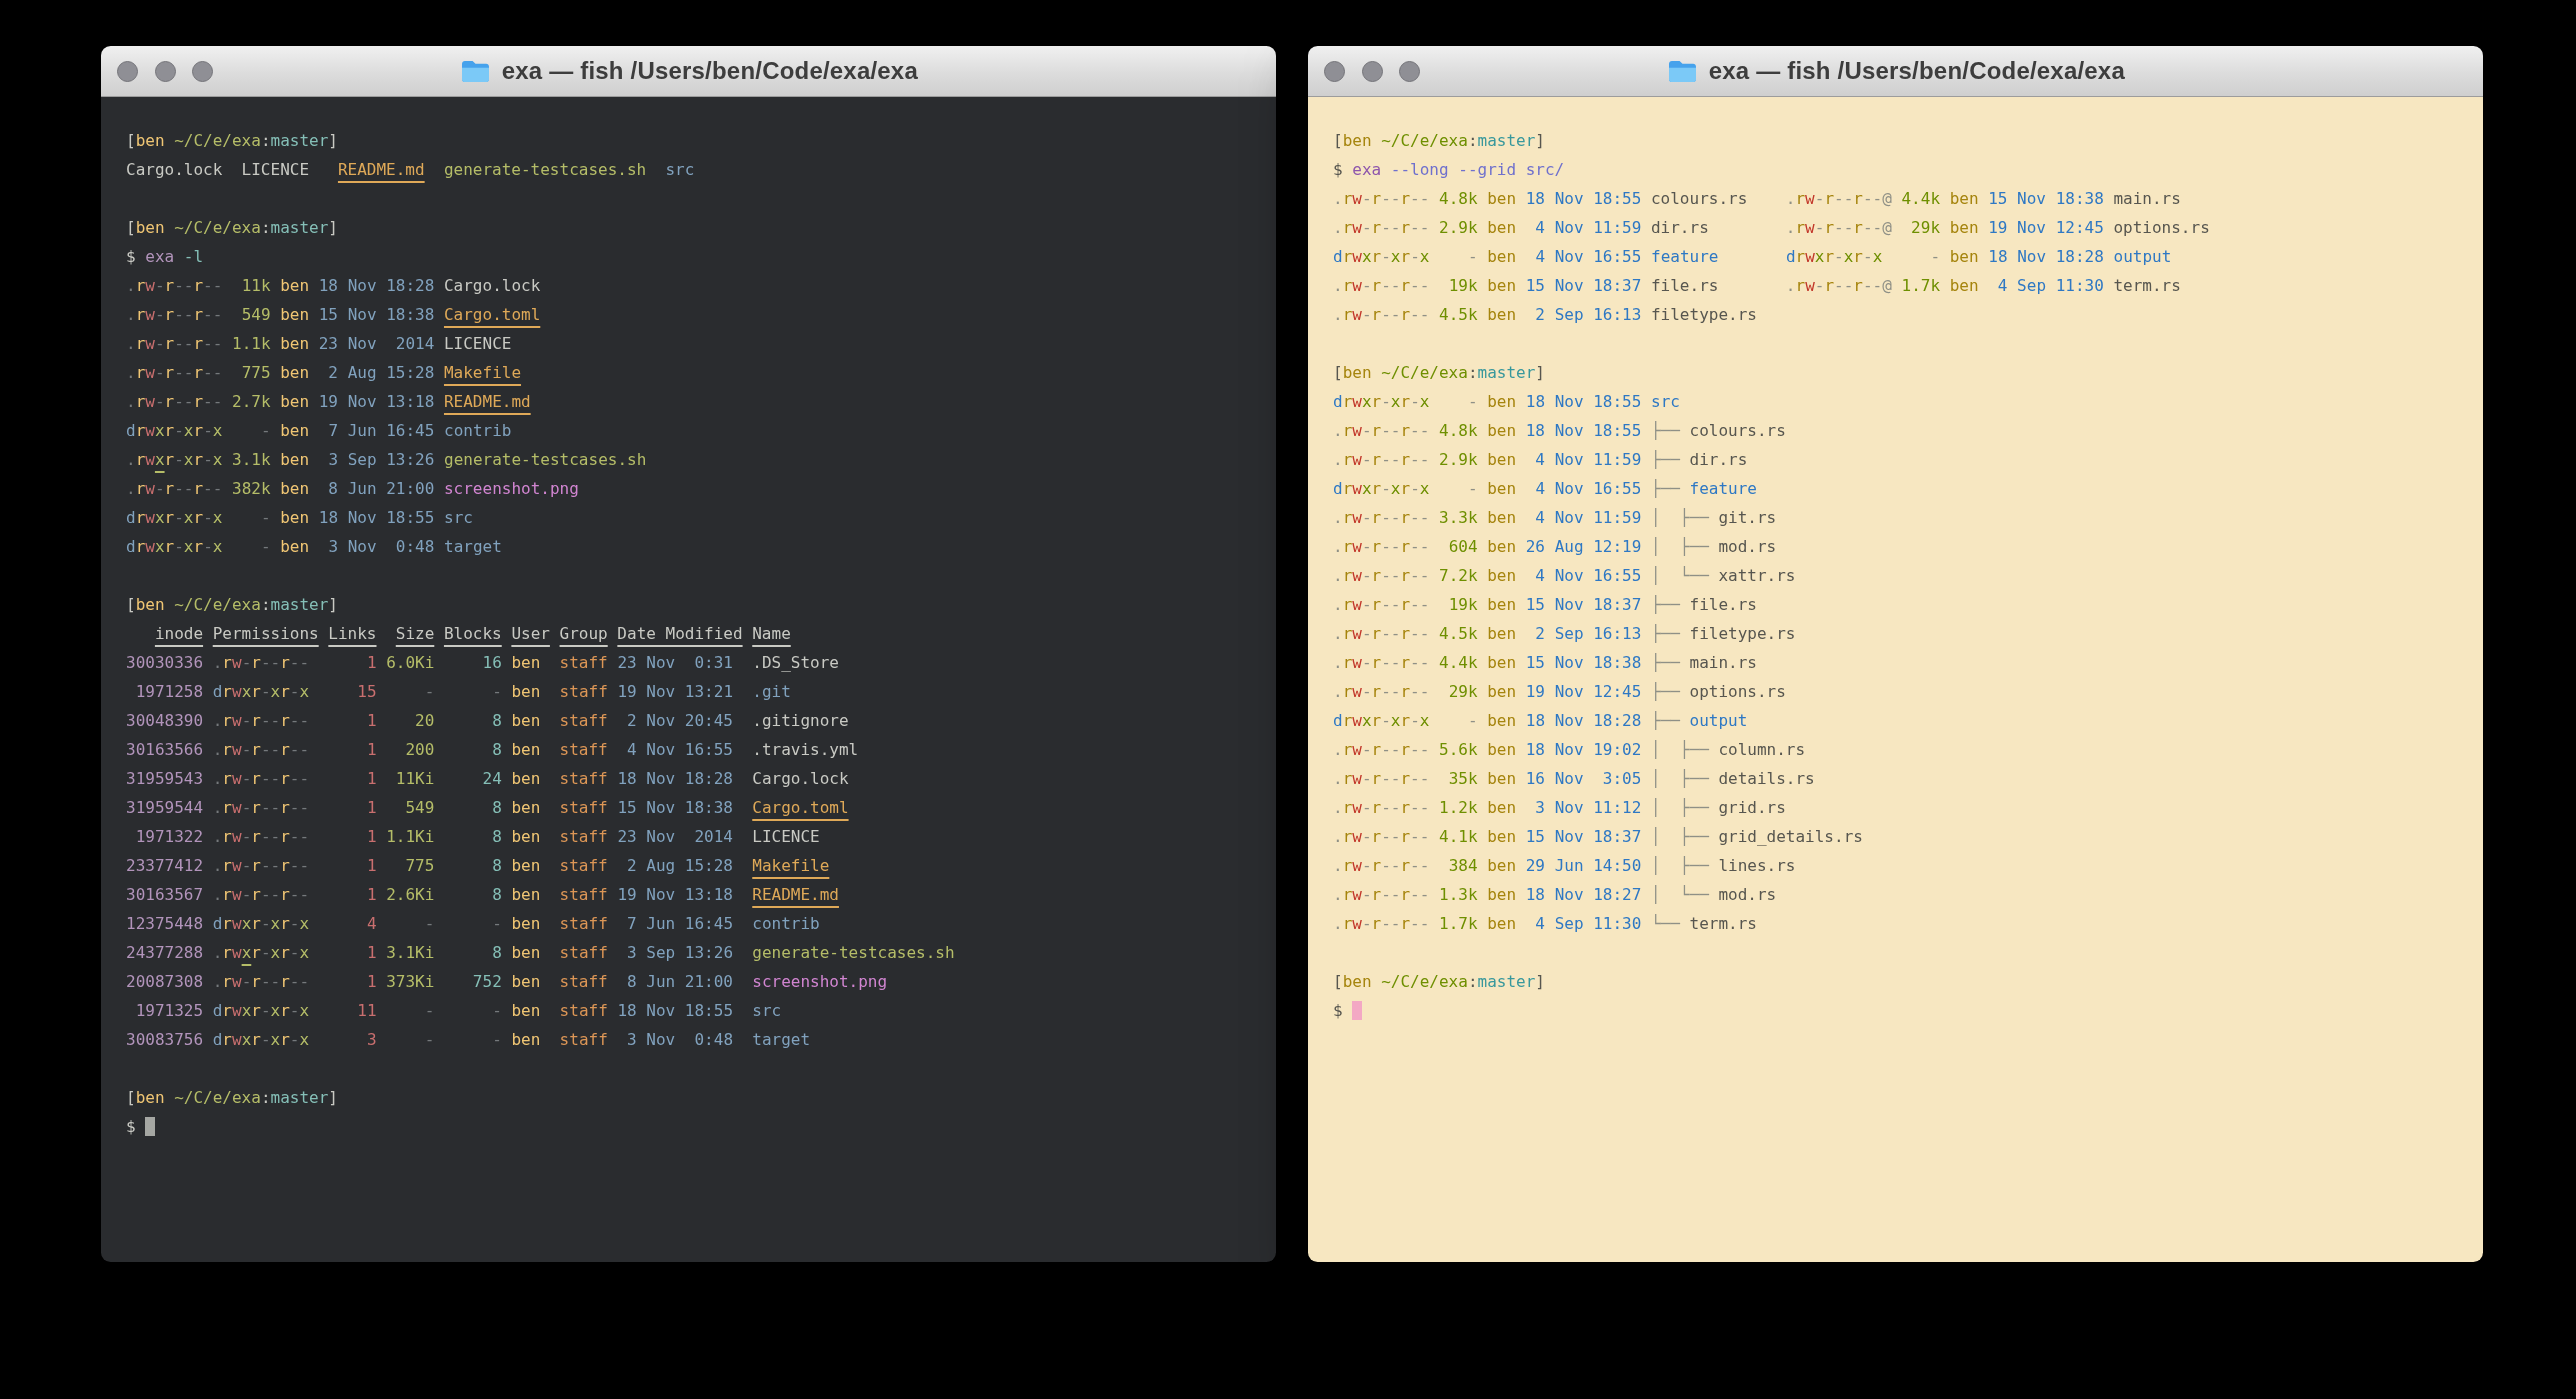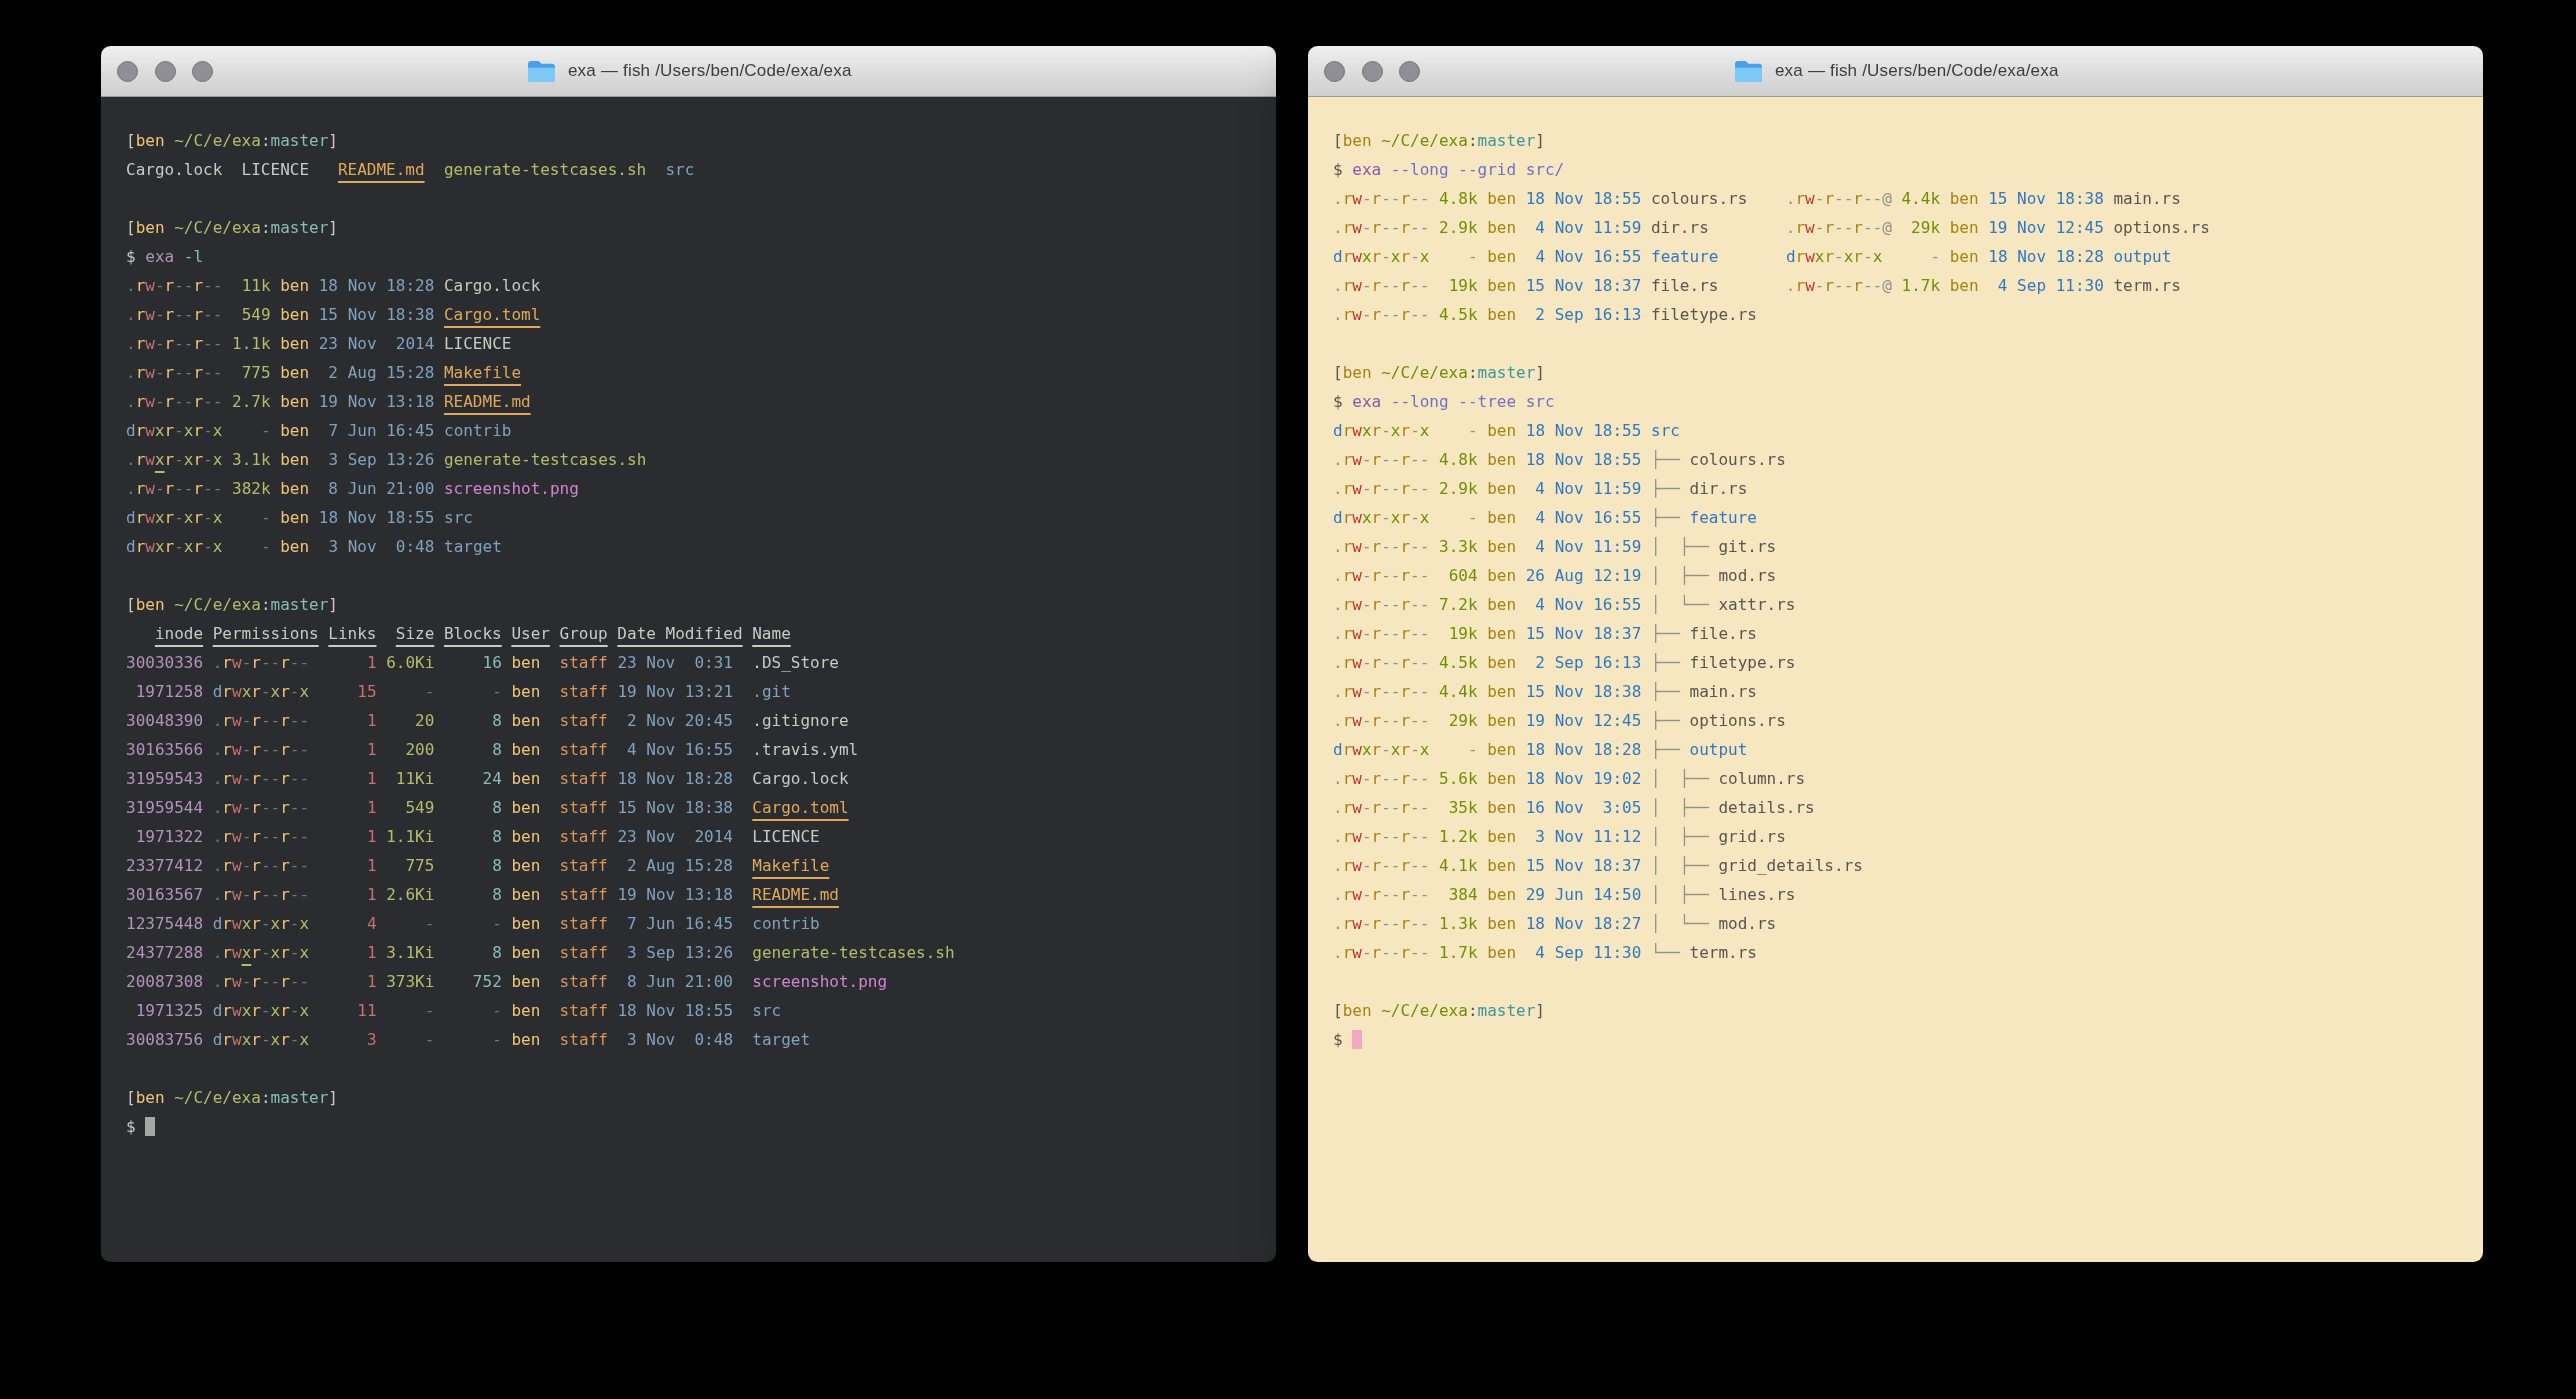--- a/index.html
+++ b/index.html
@@ -30,21 +30,21 @@
   }
   .tl{
     width:21px;height:21px;border-radius:50%;
     background:#8f8f95;border:1.9px solid #747479;box-sizing:border-box;
     display:inline-block;
   }
   .title-wrap{display:flex;align-items:center;gap:9.6px;}
   .folder-icon{display:inline-flex;align-items:center;}
   .title-text{
     font-family:"Liberation Sans",sans-serif;
-    font-size:17px;font-weight:400;color:#3d3d3d;
+    font-size:24px;font-weight:700;color:#3d3d3d;
     letter-spacing:0.2px;
   }
   .term{
     height:calc(100% - 51px);
     background:var(--bg);
     color:var(--fg);
     padding:29px 0 0 25px;
     font-size:16px;line-height:29px;
     box-sizing:border-box;
   }
@@ -143,21 +143,20 @@
   <div class="term">
       <div class="line"><span>[</span><span class="s-yl">ben</span><span> </span><span class="s-gr">~/C/e/exa</span><span>:</span><span class="s-cy">master</span><span>]</span></div>
       <div class="line"><span>$ </span><span class="s-pu">exa</span><span> </span><span class="s-op">--long</span><span> </span><span class="s-op">--grid</span><span> </span><span class="s-op">src/</span></div>
       <div class="line"><span class="s-gy">.</span><span class="s-yl">r</span><span class="s-rd">w</span><span class="s-gy">-</span><span class="s-yl">r</span><span class="s-gy">--</span><span class="s-yl">r</span><span class="s-gy">--</span><span> </span><span class="s-gr">4.8k</span><span> </span><span class="s-yl">ben</span><span> </span><span class="s-bl">18 Nov 18:55</span><span> </span><span>colours.rs</span><span>    </span><span class="s-gy">.</span><span class="s-yl">r</span><span class="s-rd">w</span><span class="s-gy">-</span><span class="s-yl">r</span><span class="s-gy">--</span><span class="s-yl">r</span><span class="s-gy">--</span><span class="s-gy">@</span><span> </span><span class="s-gr">4.4k</span><span> </span><span class="s-yl">ben</span><span> </span><span class="s-bl">15 Nov 18:38</span><span> </span><span>main.rs</span></div>
       <div class="line"><span class="s-gy">.</span><span class="s-yl">r</span><span class="s-rd">w</span><span class="s-gy">-</span><span class="s-yl">r</span><span class="s-gy">--</span><span class="s-yl">r</span><span class="s-gy">--</span><span> </span><span class="s-gr">2.9k</span><span> </span><span class="s-yl">ben</span><span> </span><span class="s-bl"> 4 Nov 11:59</span><span> </span><span>dir.rs</span><span>        </span><span class="s-gy">.</span><span class="s-yl">r</span><span class="s-rd">w</span><span class="s-gy">-</span><span class="s-yl">r</span><span class="s-gy">--</span><span class="s-yl">r</span><span class="s-gy">--</span><span class="s-gy">@</span><span> </span><span class="s-gr"> 29k</span><span> </span><span class="s-yl">ben</span><span> </span><span class="s-bl">19 Nov 12:45</span><span> </span><span>options.rs</span></div>
       <div class="line"><span class="s-bl">d</span><span class="s-yl">r</span><span class="s-rd">w</span><span class="s-gr">x</span><span class="s-yl">r</span><span class="s-gy">-</span><span class="s-gr">x</span><span class="s-yl">r</span><span class="s-gy">-</span><span class="s-gr">x</span><span> </span><span class="s-gy">   -</span><span> </span><span class="s-yl">ben</span><span> </span><span class="s-bl"> 4 Nov 16:55</span><span> </span><span class="s-bl">feature</span><span>       </span><span class="s-bl">d</span><span class="s-yl">r</span><span class="s-rd">w</span><span class="s-gr">x</span><span class="s-yl">r</span><span class="s-gy">-</span><span class="s-gr">x</span><span class="s-yl">r</span><span class="s-gy">-</span><span class="s-gr">x</span><span>  </span><span class="s-gy">   -</span><span> </span><span class="s-yl">ben</span><span> </span><span class="s-bl">18 Nov 18:28</span><span> </span><span class="s-bl">output</span></div>
       <div class="line"><span class="s-gy">.</span><span class="s-yl">r</span><span class="s-rd">w</span><span class="s-gy">-</span><span class="s-yl">r</span><span class="s-gy">--</span><span class="s-yl">r</span><span class="s-gy">--</span><span> </span><span class="s-gr"> 19k</span><span> </span><span class="s-yl">ben</span><span> </span><span class="s-bl">15 Nov 18:37</span><span> </span><span>file.rs</span><span>       </span><span class="s-gy">.</span><span class="s-yl">r</span><span class="s-rd">w</span><span class="s-gy">-</span><span class="s-yl">r</span><span class="s-gy">--</span><span class="s-yl">r</span><span class="s-gy">--</span><span class="s-gy">@</span><span> </span><span class="s-gr">1.7k</span><span> </span><span class="s-yl">ben</span><span> </span><span class="s-bl"> 4 Sep 11:30</span><span> </span><span>term.rs</span></div>
       <div class="line"><span class="s-gy">.</span><span class="s-yl">r</span><span class="s-rd">w</span><span class="s-gy">-</span><span class="s-yl">r</span><span class="s-gy">--</span><span class="s-yl">r</span><span class="s-gy">--</span><span> </span><span class="s-gr">4.5k</span><span> </span><span class="s-yl">ben</span><span> </span><span class="s-bl"> 2 Sep 16:13</span><span> </span><span>filetype.rs</span></div>
       <div class="line">&nbsp;</div>
       <div class="line"><span>[</span><span class="s-yl">ben</span><span> </span><span class="s-gr">~/C/e/exa</span><span>:</span><span class="s-cy">master</span><span>]</span></div>
-      <div class="line"><span>$ </span><span class="s-pu">exa</span><span> </span><span class="s-op">--long</span><span> </span><span class="s-op">--tree</span><span> </span><span class="s-op">src</span></div>
       <div class="line"><span class="s-bl">d</span><span class="s-yl">r</span><span class="s-rd">w</span><span class="s-gr">x</span><span class="s-yl">r</span><span class="s-gy">-</span><span class="s-gr">x</span><span class="s-yl">r</span><span class="s-gy">-</span><span class="s-gr">x</span><span> </span><span class="s-gy">   -</span><span> </span><span class="s-yl">ben</span><span> </span><span class="s-bl">18 Nov 18:55</span><span> </span><span class="s-bl">src</span></div>
       <div class="line"><span class="s-gy">.</span><span class="s-yl">r</span><span class="s-rd">w</span><span class="s-gy">-</span><span class="s-yl">r</span><span class="s-gy">--</span><span class="s-yl">r</span><span class="s-gy">--</span><span> </span><span class="s-gr">4.8k</span><span> </span><span class="s-yl">ben</span><span> </span><span class="s-bl">18 Nov 18:55</span><span> </span><span class="s-gy">├── </span><span>colours.rs</span></div>
       <div class="line"><span class="s-gy">.</span><span class="s-yl">r</span><span class="s-rd">w</span><span class="s-gy">-</span><span class="s-yl">r</span><span class="s-gy">--</span><span class="s-yl">r</span><span class="s-gy">--</span><span> </span><span class="s-gr">2.9k</span><span> </span><span class="s-yl">ben</span><span> </span><span class="s-bl"> 4 Nov 11:59</span><span> </span><span class="s-gy">├── </span><span>dir.rs</span></div>
       <div class="line"><span class="s-bl">d</span><span class="s-yl">r</span><span class="s-rd">w</span><span class="s-gr">x</span><span class="s-yl">r</span><span class="s-gy">-</span><span class="s-gr">x</span><span class="s-yl">r</span><span class="s-gy">-</span><span class="s-gr">x</span><span> </span><span class="s-gy">   -</span><span> </span><span class="s-yl">ben</span><span> </span><span class="s-bl"> 4 Nov 16:55</span><span> </span><span class="s-gy">├── </span><span class="s-bl">feature</span></div>
       <div class="line"><span class="s-gy">.</span><span class="s-yl">r</span><span class="s-rd">w</span><span class="s-gy">-</span><span class="s-yl">r</span><span class="s-gy">--</span><span class="s-yl">r</span><span class="s-gy">--</span><span> </span><span class="s-gr">3.3k</span><span> </span><span class="s-yl">ben</span><span> </span><span class="s-bl"> 4 Nov 11:59</span><span> </span><span class="s-gy">│  ├── </span><span>git.rs</span></div>
       <div class="line"><span class="s-gy">.</span><span class="s-yl">r</span><span class="s-rd">w</span><span class="s-gy">-</span><span class="s-yl">r</span><span class="s-gy">--</span><span class="s-yl">r</span><span class="s-gy">--</span><span> </span><span class="s-gr"> 604</span><span> </span><span class="s-yl">ben</span><span> </span><span class="s-bl">26 Aug 12:19</span><span> </span><span class="s-gy">│  ├── </span><span>mod.rs</span></div>
       <div class="line"><span class="s-gy">.</span><span class="s-yl">r</span><span class="s-rd">w</span><span class="s-gy">-</span><span class="s-yl">r</span><span class="s-gy">--</span><span class="s-yl">r</span><span class="s-gy">--</span><span> </span><span class="s-gr">7.2k</span><span> </span><span class="s-yl">ben</span><span> </span><span class="s-bl"> 4 Nov 16:55</span><span> </span><span class="s-gy">│  └── </span><span>xattr.rs</span></div>
       <div class="line"><span class="s-gy">.</span><span class="s-yl">r</span><span class="s-rd">w</span><span class="s-gy">-</span><span class="s-yl">r</span><span class="s-gy">--</span><span class="s-yl">r</span><span class="s-gy">--</span><span> </span><span class="s-gr"> 19k</span><span> </span><span class="s-yl">ben</span><span> </span><span class="s-bl">15 Nov 18:37</span><span> </span><span class="s-gy">├── </span><span>file.rs</span></div>
       <div class="line"><span class="s-gy">.</span><span class="s-yl">r</span><span class="s-rd">w</span><span class="s-gy">-</span><span class="s-yl">r</span><span class="s-gy">--</span><span class="s-yl">r</span><span class="s-gy">--</span><span> </span><span class="s-gr">4.5k</span><span> </span><span class="s-yl">ben</span><span> </span><span class="s-bl"> 2 Sep 16:13</span><span> </span><span class="s-gy">├── </span><span>filetype.rs</span></div>
       <div class="line"><span class="s-gy">.</span><span class="s-yl">r</span><span class="s-rd">w</span><span class="s-gy">-</span><span class="s-yl">r</span><span class="s-gy">--</span><span class="s-yl">r</span><span class="s-gy">--</span><span> </span><span class="s-gr">4.4k</span><span> </span><span class="s-yl">ben</span><span> </span><span class="s-bl">15 Nov 18:38</span><span> </span><span class="s-gy">├── </span><span>main.rs</span></div>

